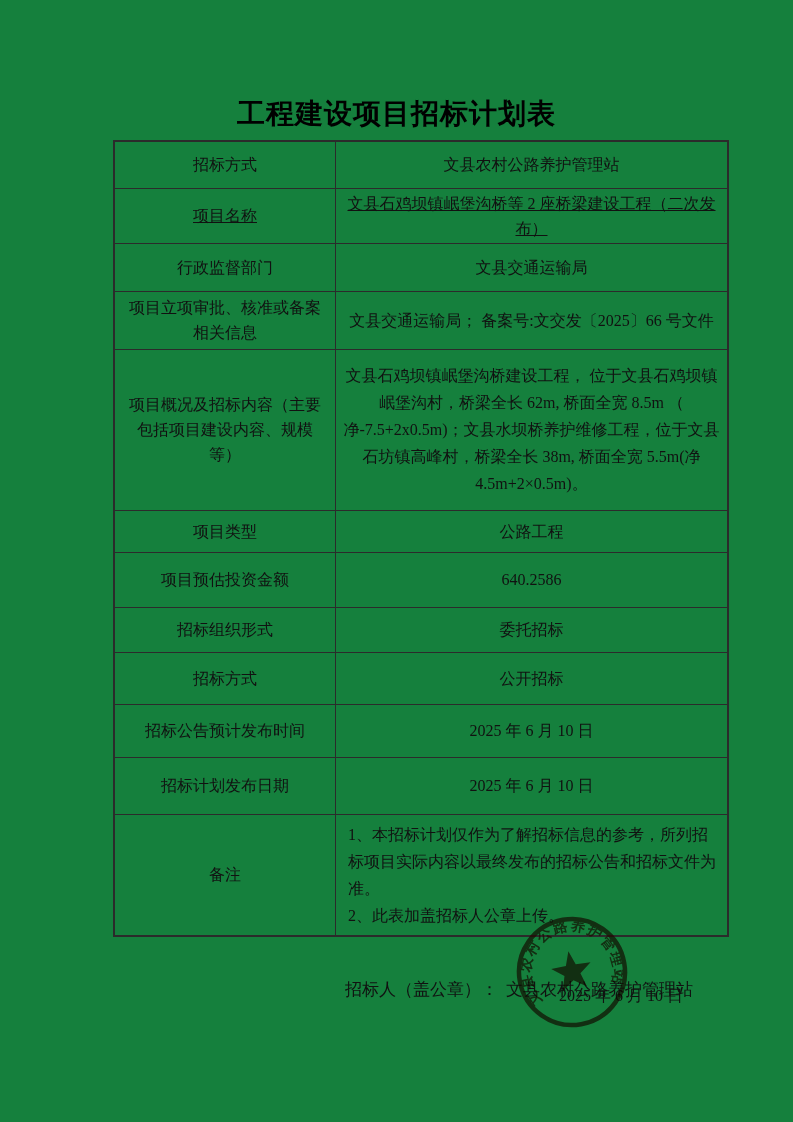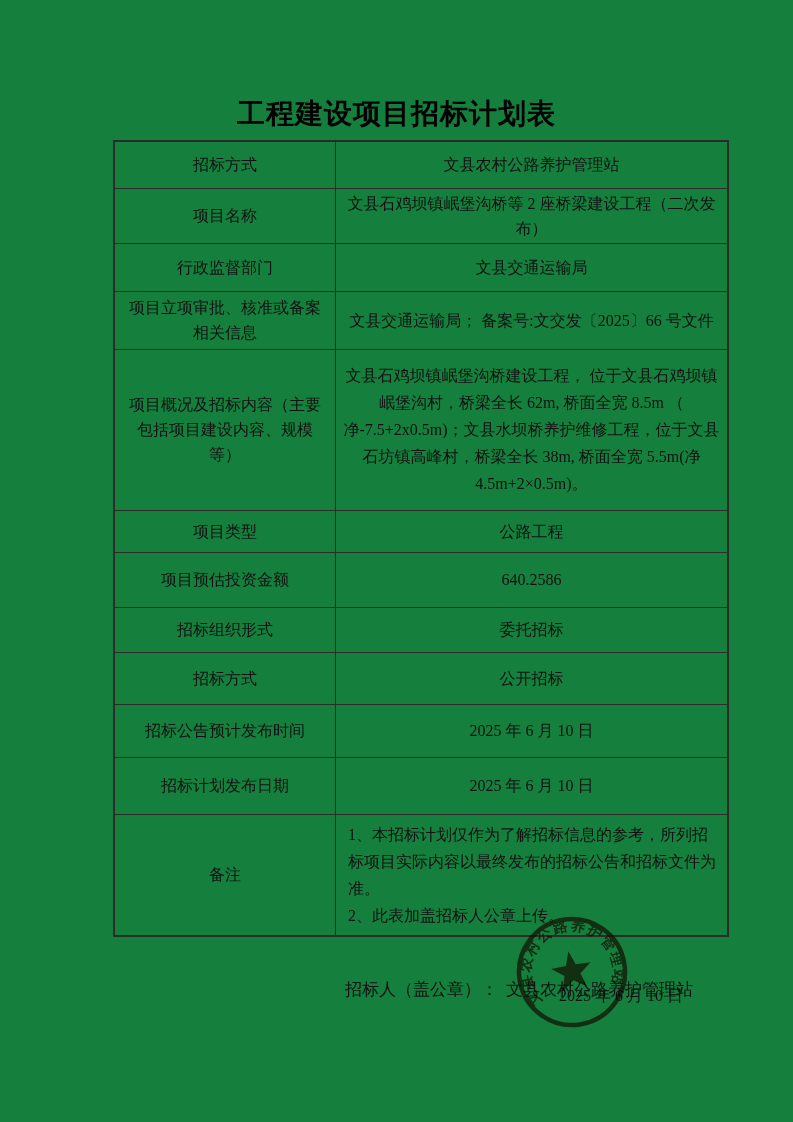--- a/index.html
+++ b/index.html
@@ -28,21 +28,21 @@
   table.plan td{
     border:1.5px solid #2b2b2b;
     vertical-align:middle;
     line-height:25px;
   }
   td.lbl{width:192px;text-align:center;padding:2px 14px;}
   td.val{width:375px;text-align:center;padding:2px 8px;}
   td.val.desc{line-height:27px;padding:10px 6px;}
   td.val.remark{text-align:left;padding:6px 10px 6px 12px;line-height:27px;}
 
-  tr.r1{height:47px;}  tr.r2{height:53px;}  tr.r3{height:48px;}
+  tr.r1{height:47px;}  tr.r2{height:53px;text-decoration:underline;}  tr.r3{height:48px;}
   tr.r4{height:58px;}  tr.r5{height:161px;} tr.r6{height:42px;}
   tr.r7{height:55px;margin-top:12px;}  tr.r8{height:45px;}  tr.r9{height:52px;}
   tr.r10{height:53px;padding-left:28px;} tr.r11{height:57px;} tr.r12{height:100px;}
 
   .signature{
     position:absolute;top:978px;left:345px;
     font-size:17px;color:#111;white-space:nowrap;
   }
   .signature .name{margin-left:8px;}
   .sig-date{

